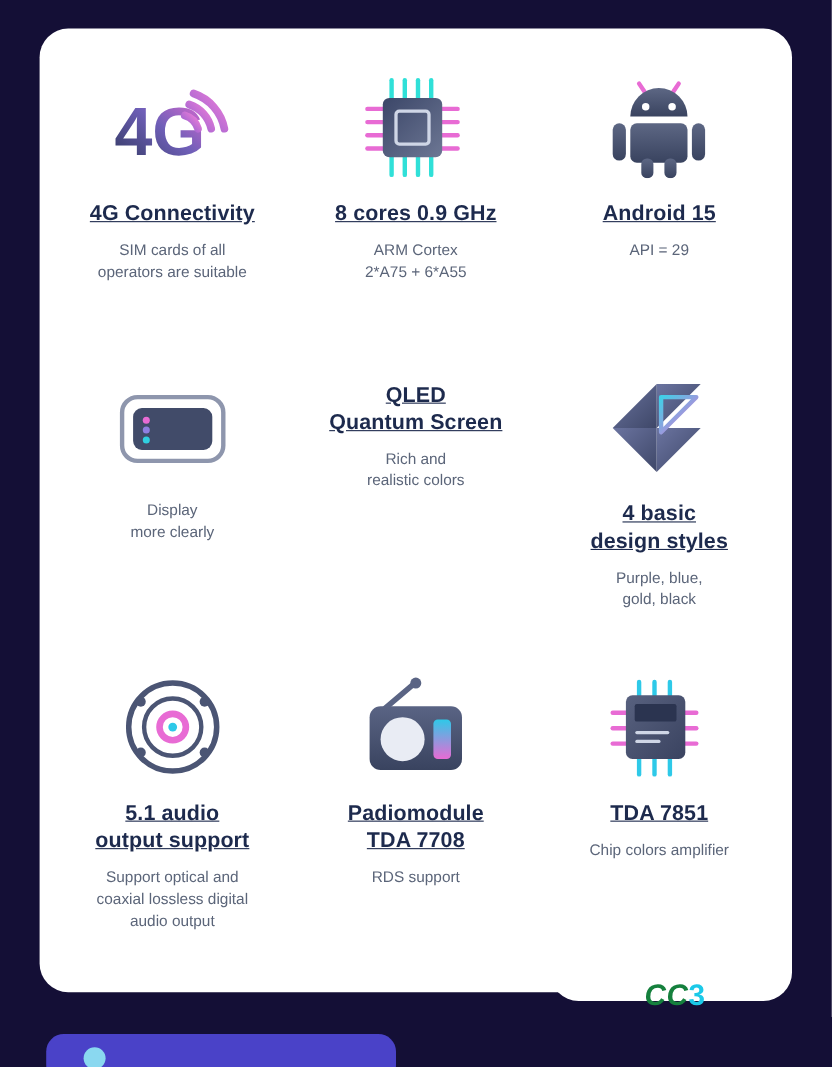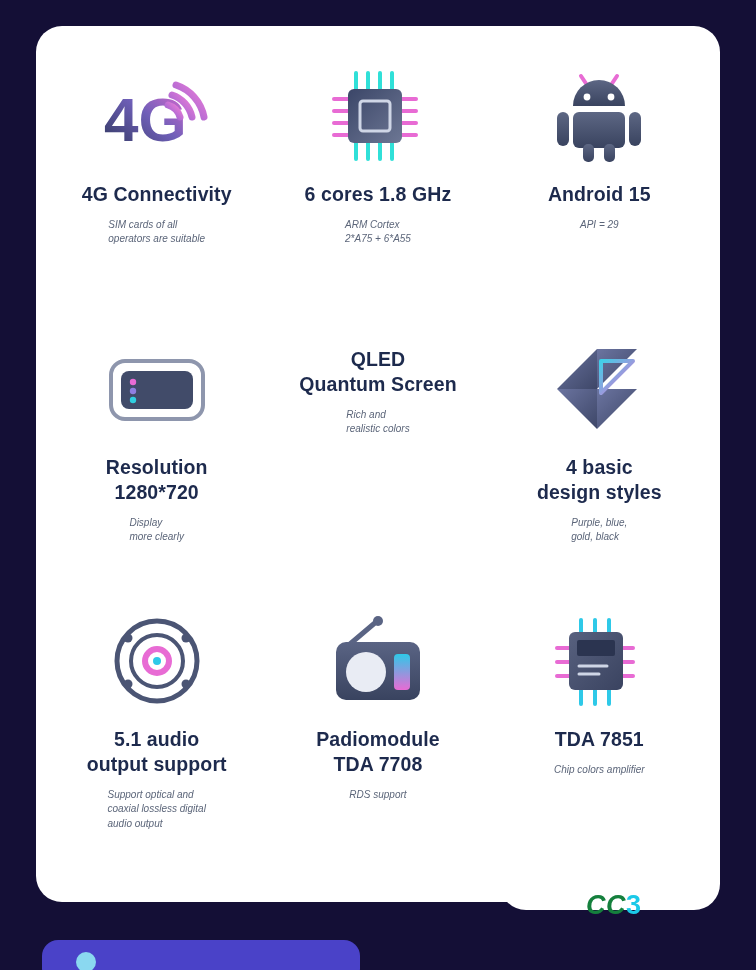--- a/index.html
+++ b/index.html
@@ -64,28 +64,28 @@
     justify-content: center;
   }
   .title {
     margin-top: 12px;
     font-size: 19.5px;
     font-weight: bold;
     color: #1d2a4d;
     text-align: center;
     line-height: 1.28;
     letter-spacing: 0.1px;
+    text-decoration: underline;
   }
   .subtitle {
     margin-top: 11px;
-    font-size: 10px;
+    font-size: 14px;
     color: #5b6579;
-    text-align: left;
+    text-align: center;
     line-height: 1.42;
-    font-style: italic;
   }
   .brand {
     position: absolute;
     left: 586px;
     top: 890px;
     font-size: 27px;
     font-weight: bold;
     letter-spacing: 0.5px;
   }
   .brand .cc { color: #15803d; font-style: italic; }
@@ -170,21 +170,21 @@
             <line x1="6" y1="68" x2="24" y2="68"></line>
             <line x1="70" y1="32" x2="88" y2="32"></line>
             <line x1="70" y1="44" x2="88" y2="44"></line>
             <line x1="70" y1="56" x2="88" y2="56"></line>
             <line x1="70" y1="68" x2="88" y2="68"></line>
           </g>
           <rect x="20" y="22" width="54" height="54" rx="6" fill="url(#gchip)"></rect>
           <rect x="32" y="34" width="30" height="30" rx="3" fill="none" stroke="#cfd6e6" stroke-width="3"></rect>
         </svg>
       </div>
-      <div class="title">6 cores 1.8 GHz</div>
+      <div class="title">8 cores 0.9 GHz</div>
       <div class="subtitle">ARM Cortex<br>2*A75 + 6*A55</div>
     </div>
 
     <div class="cell">
       <div class="icon-wrap">
         <svg width="104" height="92" viewBox="0 0 104 92">
           <defs>
             <linearGradient id="gand" x1="0" y1="0" x2="0" y2="1">
               <stop offset="0" stop-color="#5d6784"></stop>
               <stop offset="1" stop-color="#39435f"></stop>
@@ -217,21 +217,20 @@
               <stop offset="1" stop-color="#2c3consequ"></stop>
             </linearGradient>
           </defs>
           <rect x="6" y="12" width="92" height="58" rx="14" fill="none" stroke="#8e96ad" stroke-width="4"></rect>
           <rect x="16" y="22" width="72" height="38" rx="8" fill="#414b69"></rect>
           <circle cx="28" cy="33" r="3.2" fill="#e86bd4"></circle>
           <circle cx="28" cy="42" r="3.2" fill="#8f7fe0"></circle>
           <circle cx="28" cy="51" r="3.2" fill="#30cfe0"></circle>
         </svg>
       </div>
-      <div class="title">Resolution<br>1280*720</div>
       <div class="subtitle">Display<br>more clearly</div>
     </div>
 
     <div class="cell">
       <div class="title">QLED<br>Quantum Screen</div>
       <div class="subtitle">Rich and<br>realistic colors</div>
     </div>
 
     <div class="cell">
       <div class="icon-wrap">

